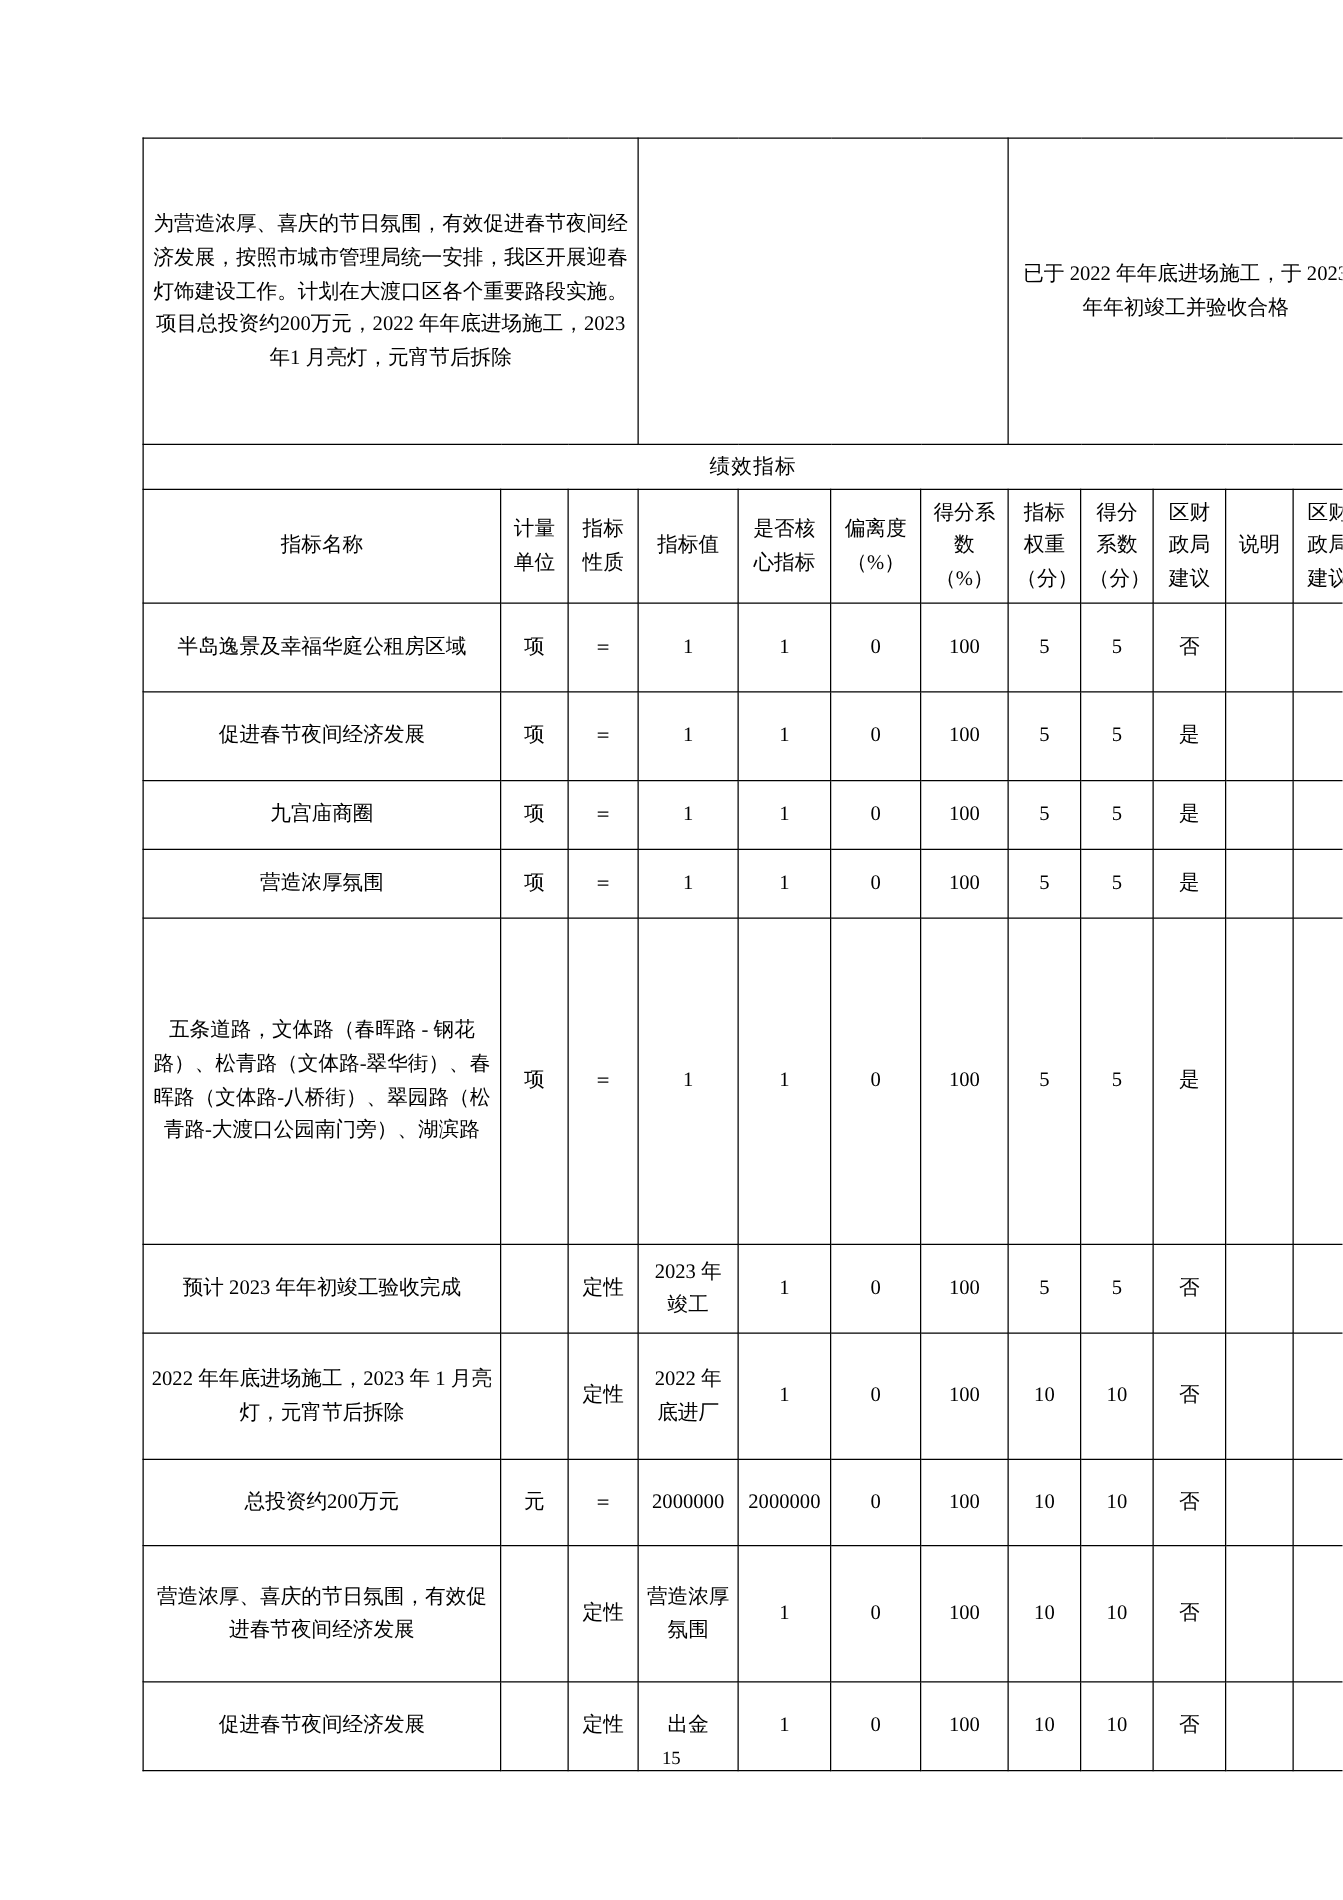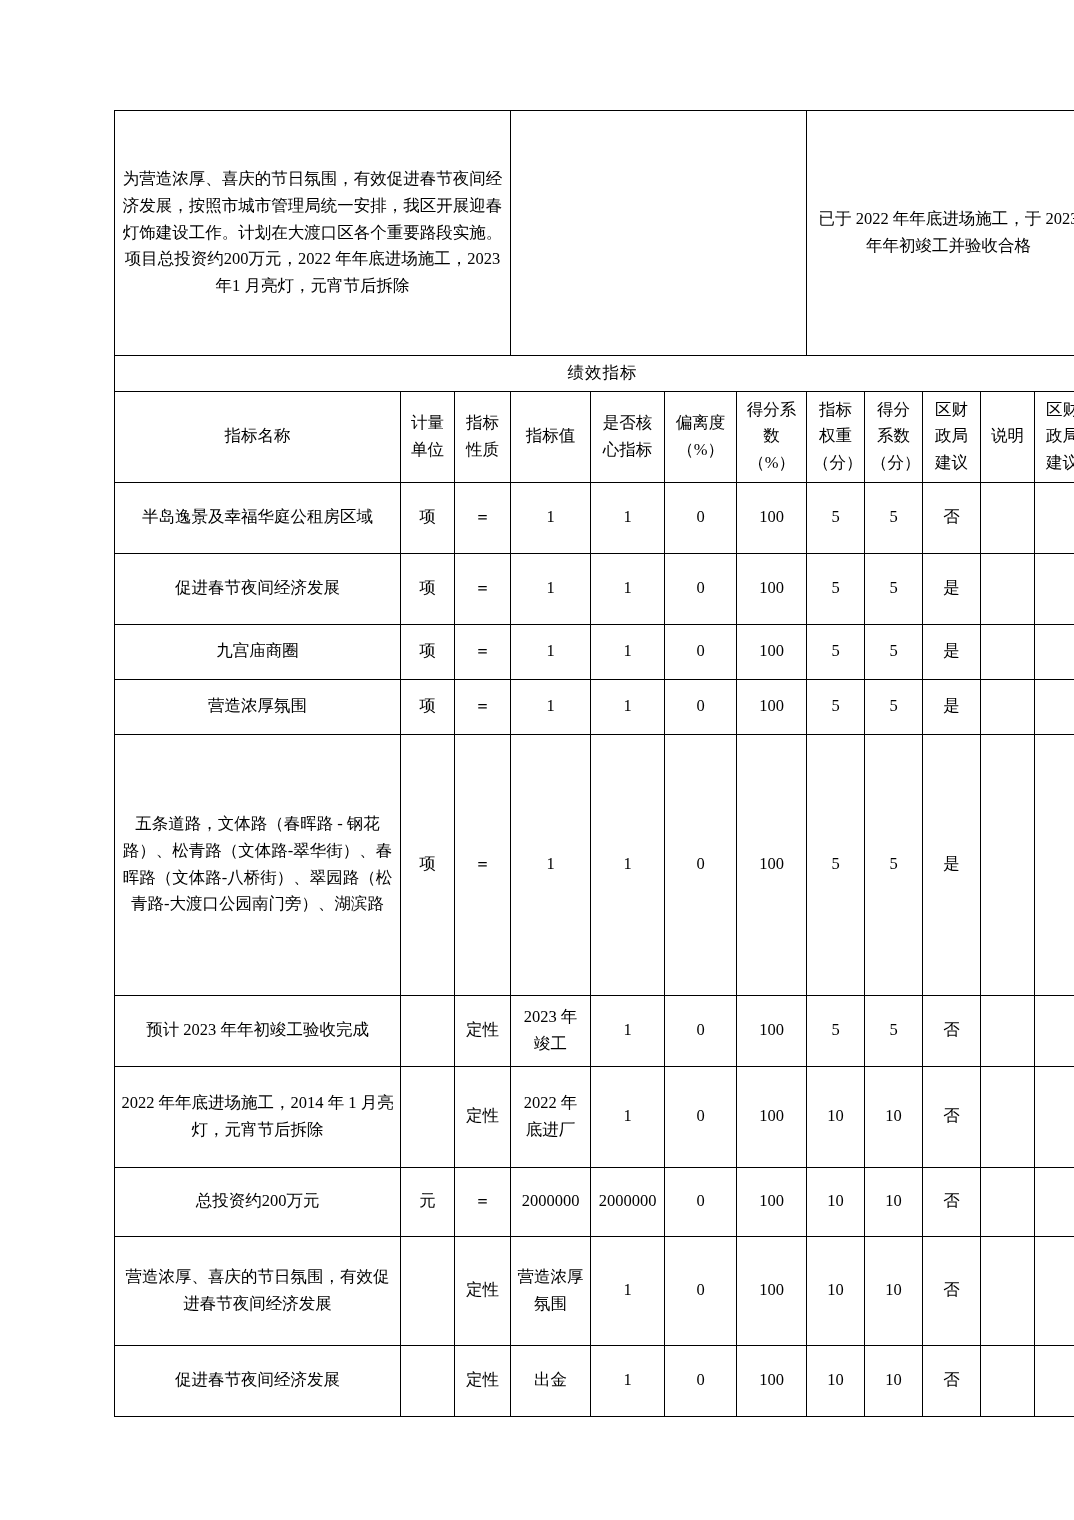--- a/index.html
+++ b/index.html
@@ -214,21 +214,21 @@
         <td>0</td>
         <td>100</td>
         <td>5</td>
         <td>5</td>
         <td>否</td>
         <td></td>
         <td></td>
       </tr>
 
       <tr>
-        <td class="name-cell" style="height:92px">2022 年年底进场施工，2014 年 1 月亮灯，元宵节后拆除</td>
+        <td class="name-cell" style="height:92px">2022 年年底进场施工，2023 年 1 月亮灯，元宵节后拆除</td>
         <td></td>
         <td>定性</td>
         <td class="small">2022 年底进厂</td>
         <td>1</td>
         <td>0</td>
         <td>100</td>
         <td>10</td>
         <td>10</td>
         <td>否</td>
         <td></td>
@@ -276,13 +276,14 @@
         <td>10</td>
         <td>10</td>
         <td>否</td>
         <td></td>
         <td></td>
       </tr>
 
     </tbody>
   </table>
 
+  <div class="pagenum">15</div>
 </div>
 
 </body></html>

